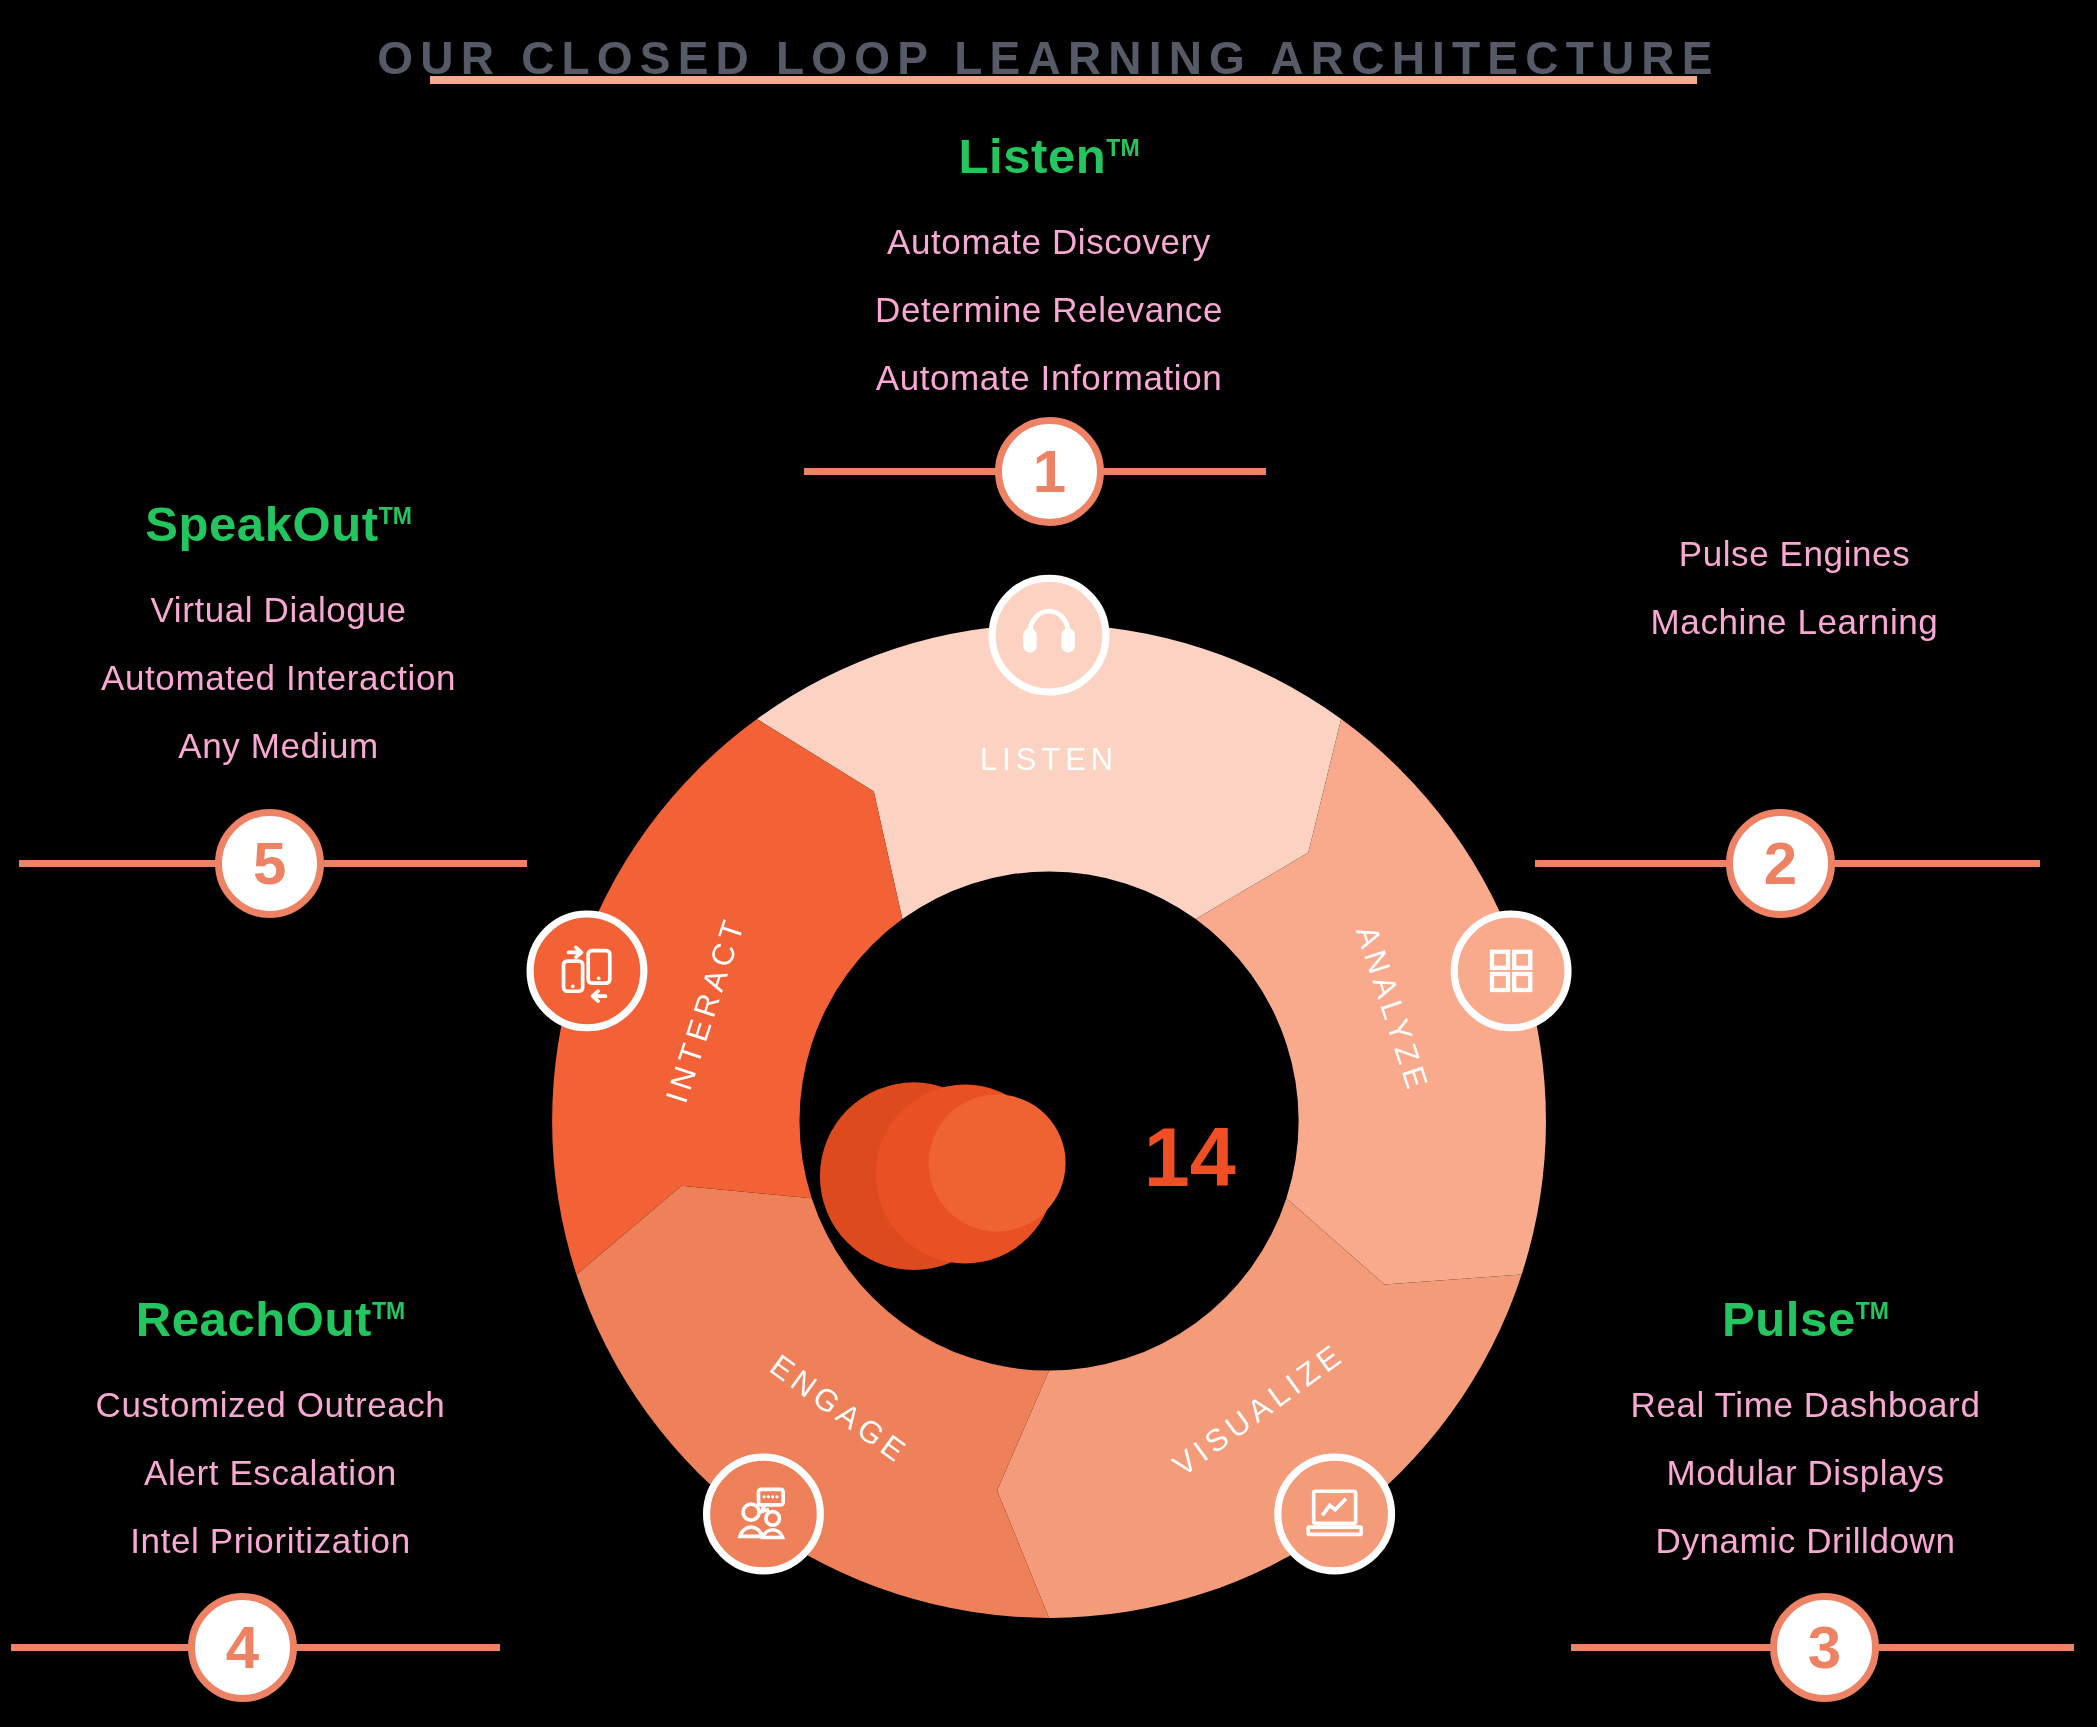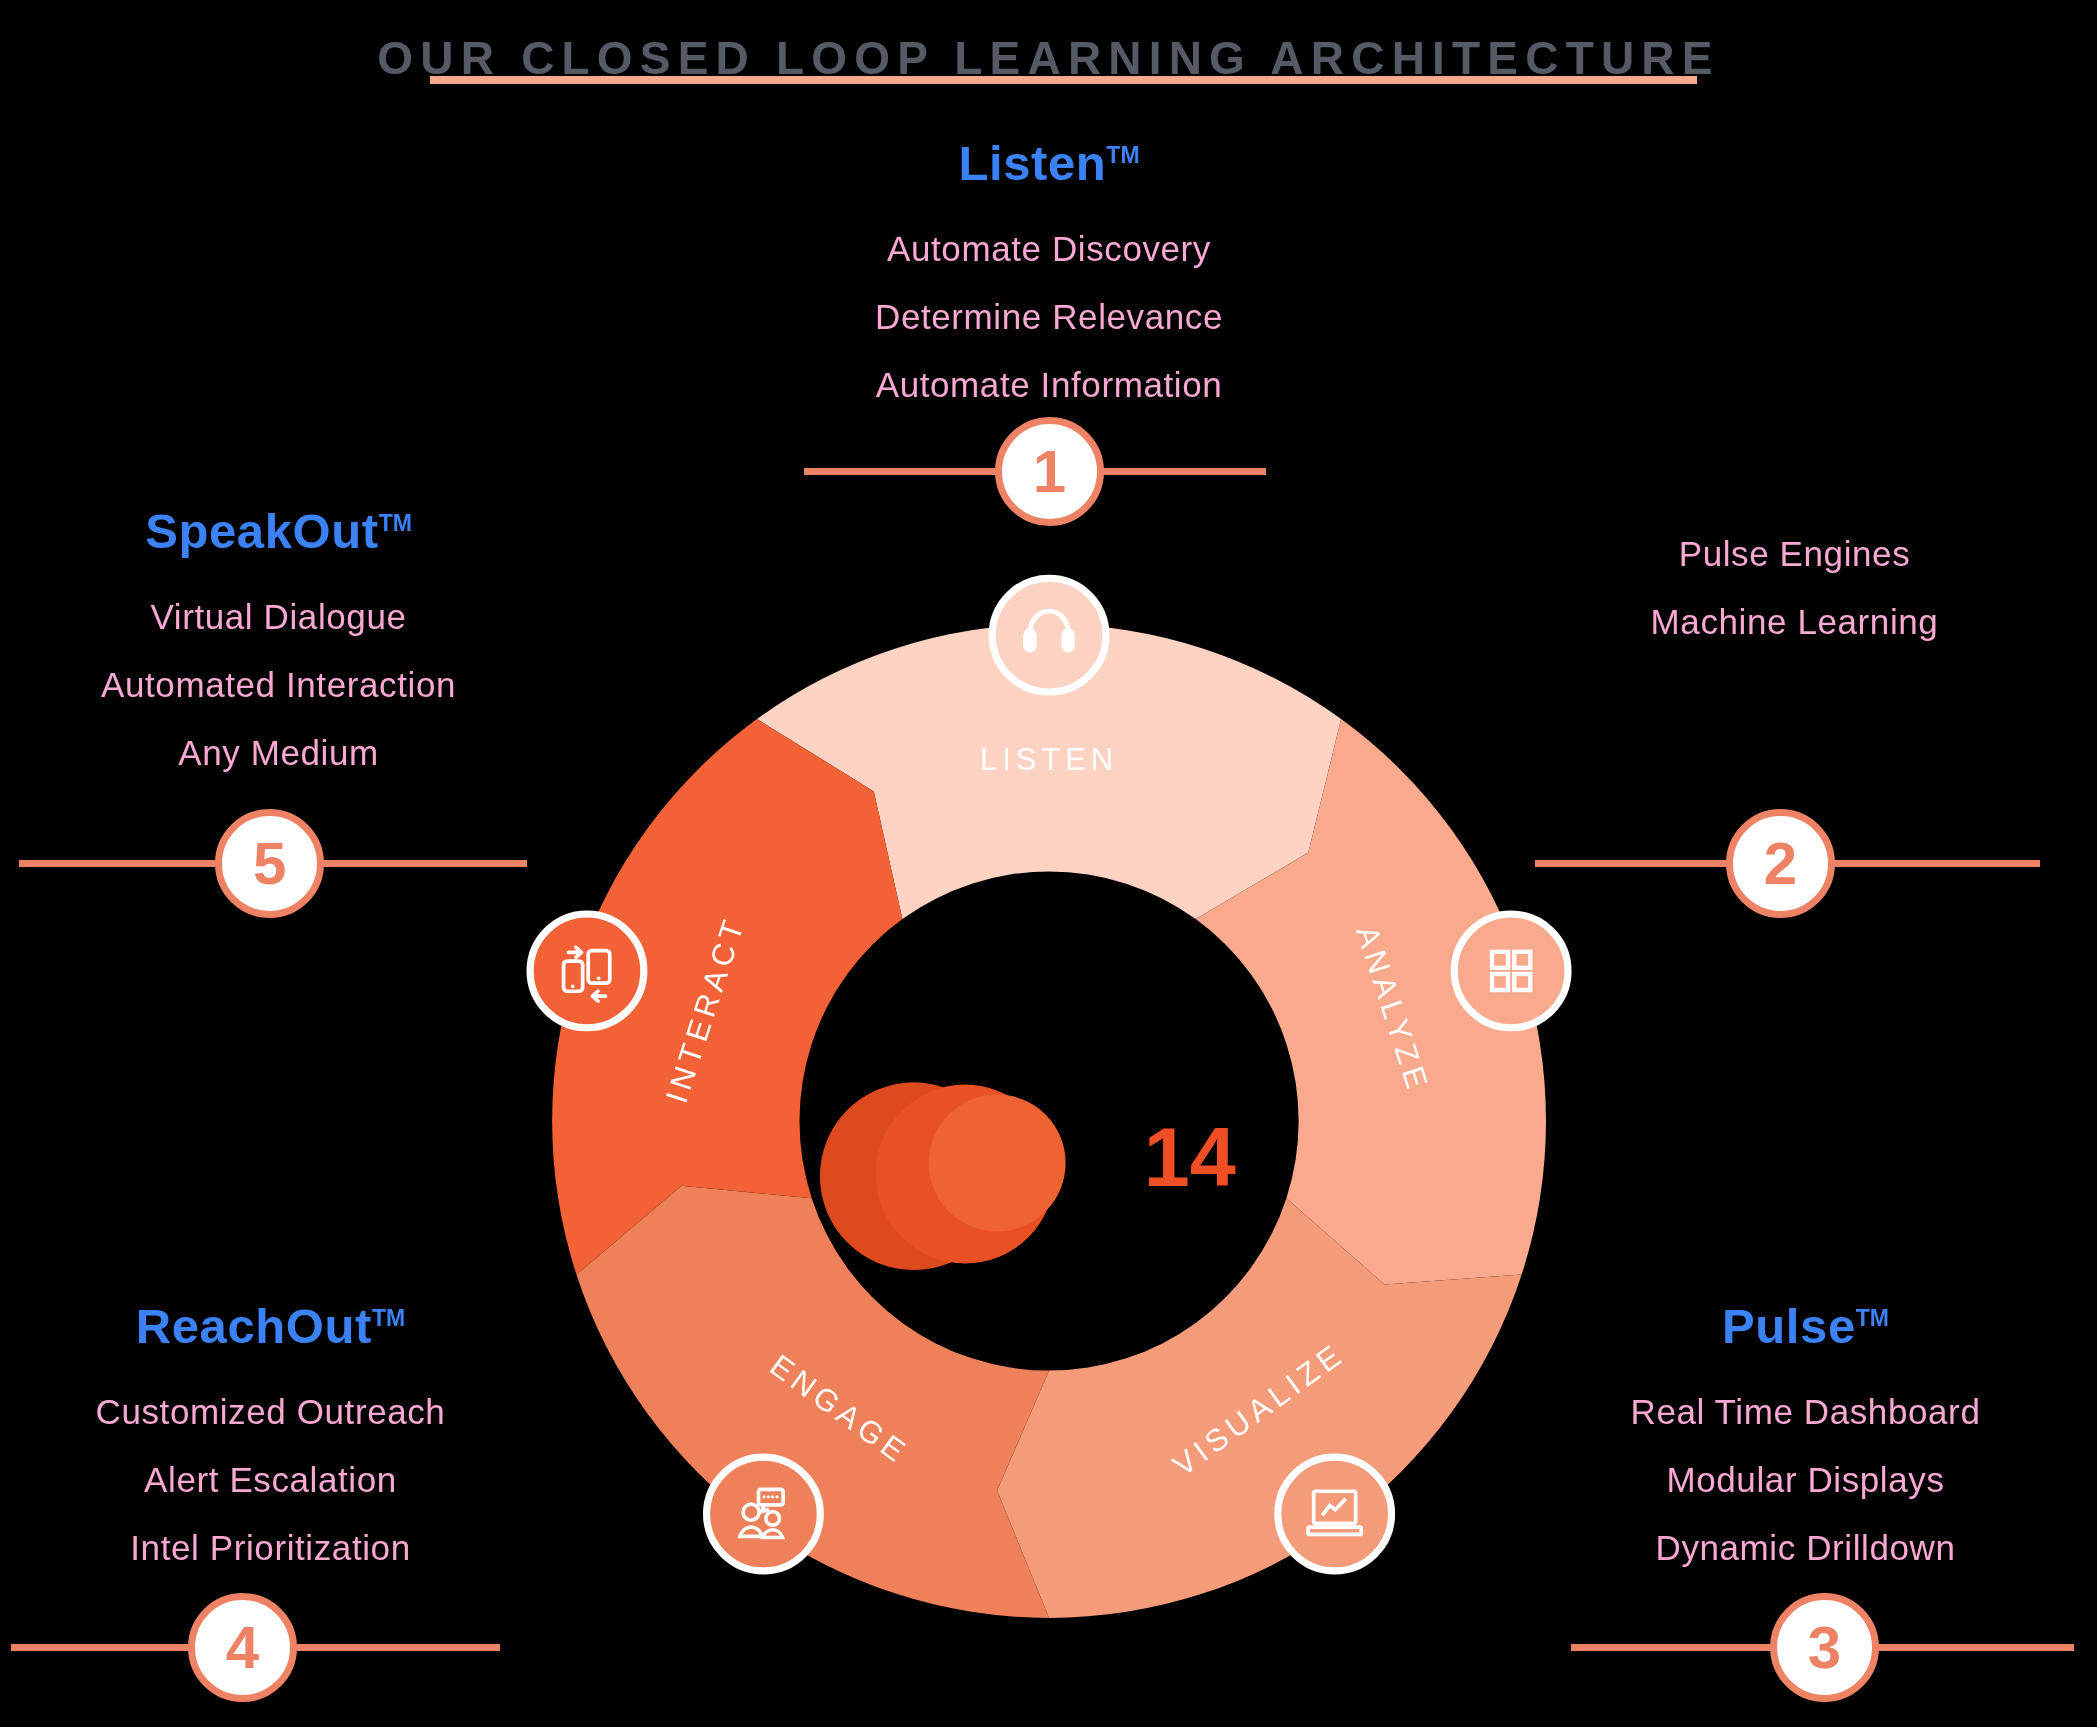--- a/index.html
+++ b/index.html
@@ -21,22 +21,22 @@
     margin-top:23px;
   }
   .title-underline{
     left:430px;top:76px;width:1267px;height:8.3px;
     background:#f6a98b;
   }
 
   
   .feature-block{text-align:center;}
   .product-name{
-    margin:7px;
-    font-size:49px;font-weight:700;color:#3b82f6;
+    margin:0;
+    font-size:49px;font-weight:700;color:#22c55e;
     letter-spacing:0.6px;
   }
   .product-name .tm{
     font-size:23px;font-weight:700;
     vertical-align:super;letter-spacing:0;
   }
   .features{margin-top:24px;}
   .features p{
     margin:0;line-height:68px;
     font-size:35px;color:#f9a8d4;letter-spacing:0.6px;

